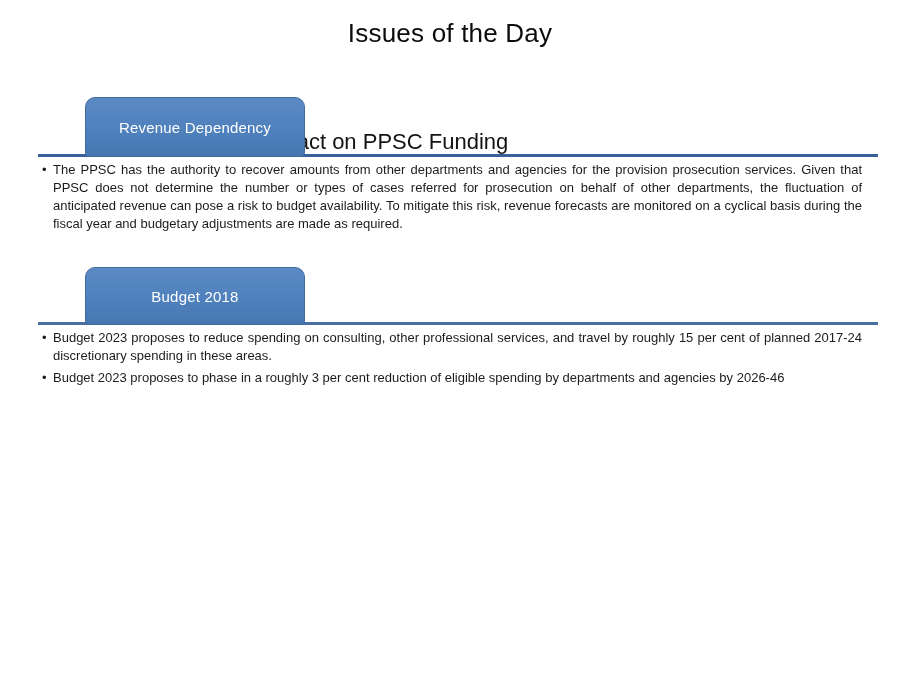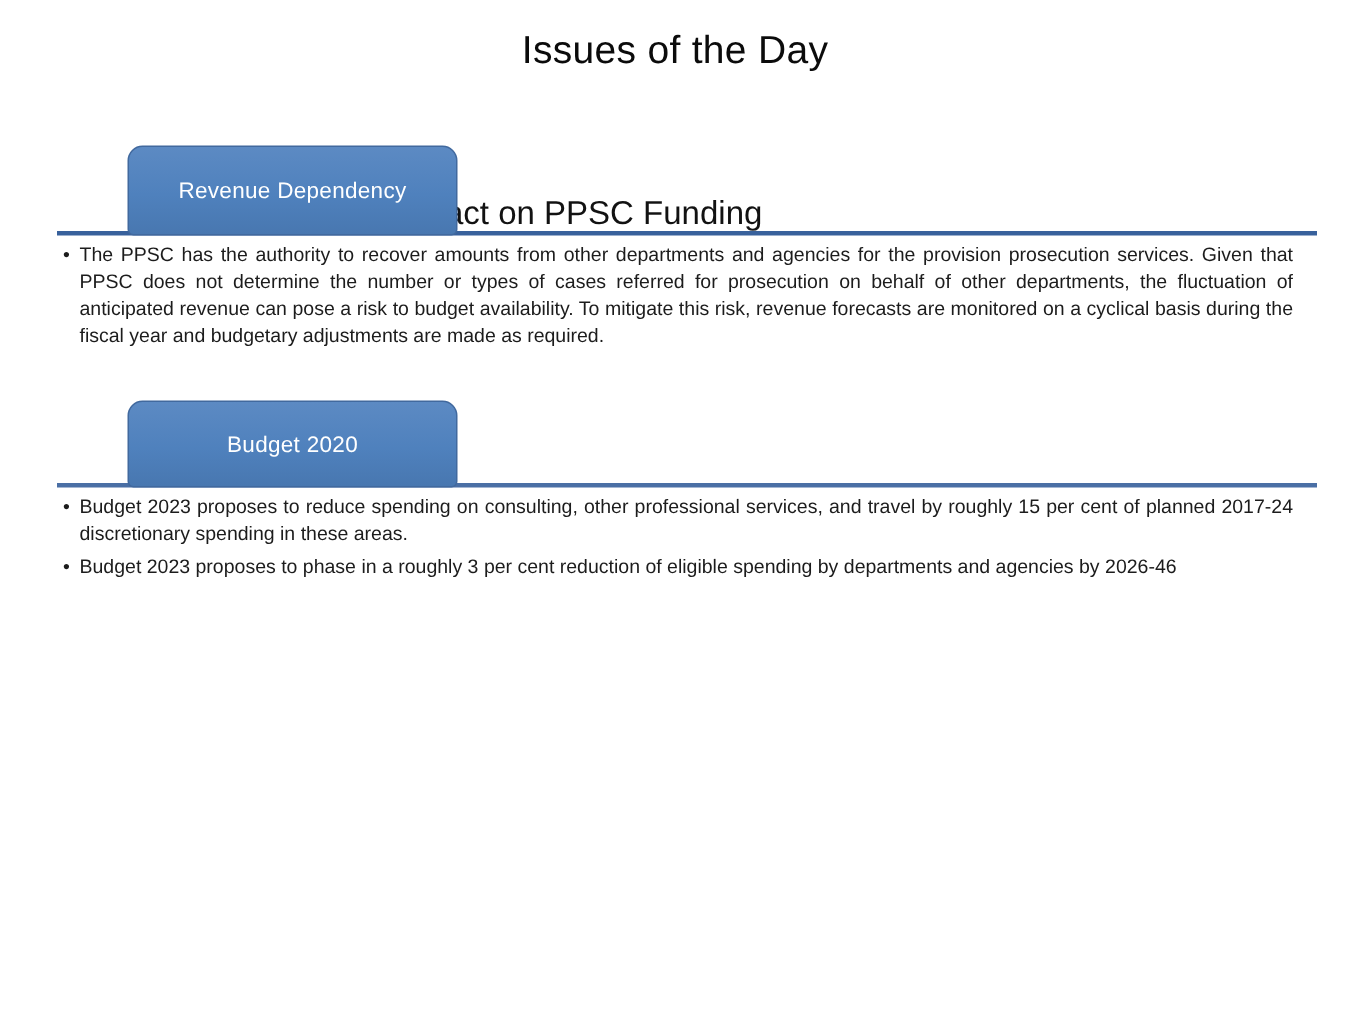--- a/index.html
+++ b/index.html
@@ -119,21 +119,21 @@
     </div>
     <ul class="bullets">
       <li>The PPSC has the authority to recover amounts from other departments and agencies for the provision prosecution services. Given that PPSC does not determine the number or types of cases referred for prosecution on behalf of other departments, the fluctuation of anticipated revenue can pose a risk to budget availability.  To mitigate this risk, revenue forecasts are monitored on a cyclical basis during the fiscal year and budgetary adjustments are made as required.</li>
     </ul>
   </section>
 
   <section class="topic topic-2">
     <div class="section-header">
       <div class="rule"></div>
       <div class="tab">
-        <span class="tab-label">Budget 2020</span>
+        <span class="tab-label">Budget 2018</span>
       </div>
     </div>
     <ul class="bullets">
       <li>Budget 2023 proposes to reduce spending on consulting, other professional services, and travel by roughly 15 per cent of planned 2017-24 discretionary spending in these areas.</li>
       <li>Budget 2023 proposes to phase in a roughly 3 per cent reduction of eligible spending by departments and agencies by 2026-46</li>
     </ul>
   </section>
 
 </div>
 

